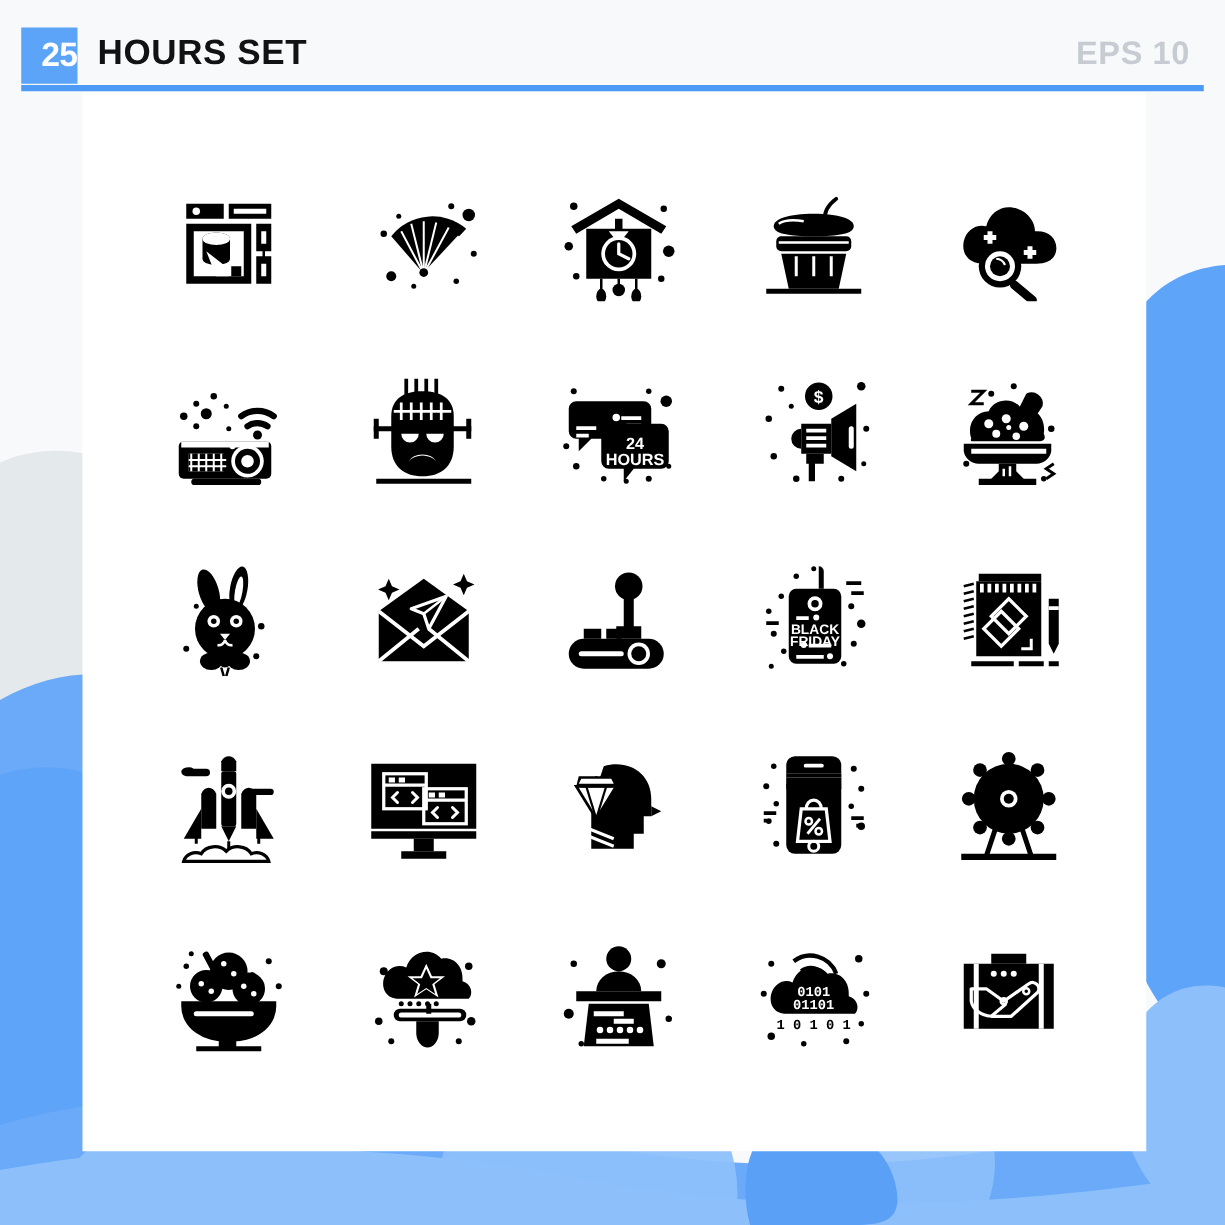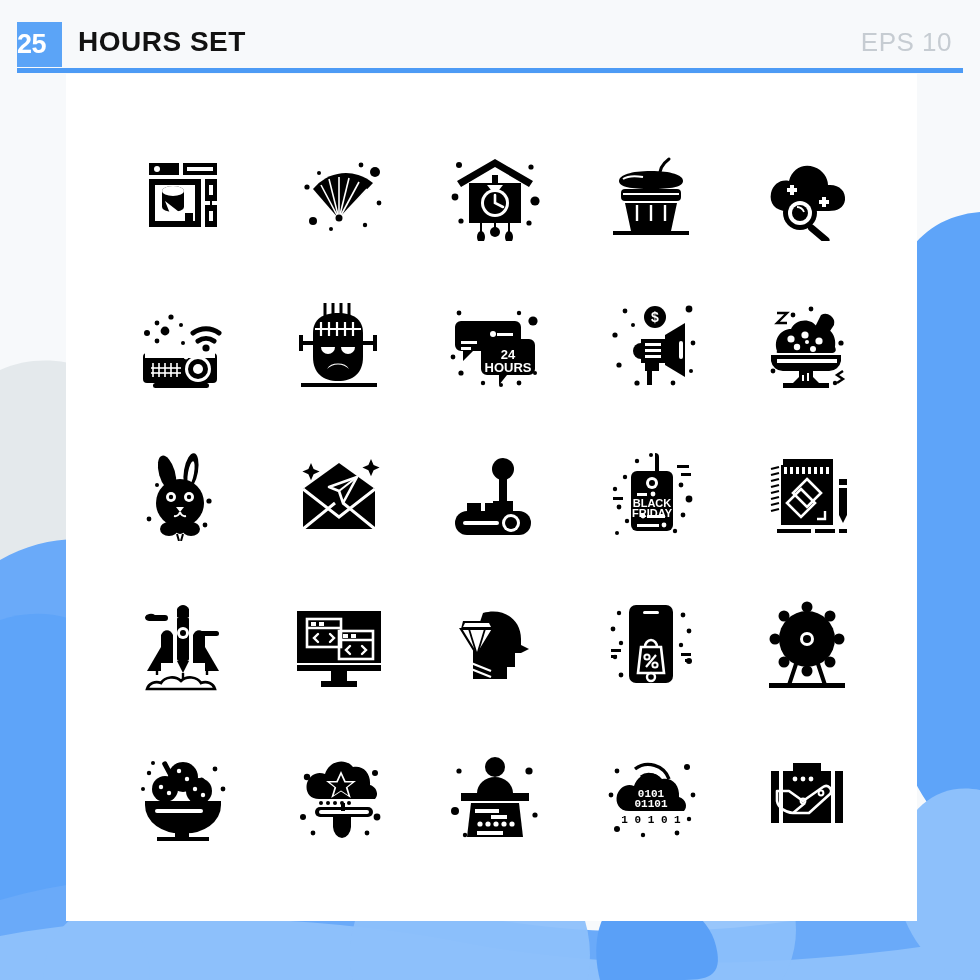--- a/index.html
+++ b/index.html
@@ -15,31 +15,31 @@
   .bg-layer{position:absolute;inset:0;z-index:0;}
   .bg-layer svg{display:block;width:980px;height:980px;}
 
   
   .header{
     position:absolute;left:0;top:0;width:980px;height:72px;z-index:5;
   }
   .badge{
     position:absolute;left:17px;top:22px;width:45px;height:45px;
     background:#5ba4f7;color:#ffffff;
-    font-size:27px;font-weight:bold;line-height:45px;text-align:left;
+    font-size:27px;font-weight:bold;line-height:45px;text-align:right;
     letter-spacing:-0.5px;
   }
   .title{
     position:absolute;left:78px;top:26px;
     font-size:28px;font-weight:bold;color:#121212;
     letter-spacing:0.5px;
   }
   .eps{
     position:absolute;right:28px;top:27px;
-    font-size:26px;font-weight:normal;color:#c6ccd2;
+    font-size:26px;font-weight:bold;color:#c6ccd2;
     letter-spacing:0.5px;
     margin-left:20px;
   }
   .rule{
     position:absolute;left:17px;top:68px;width:946px;height:5px;
     background:#4d9bf5;
   }
 
   
   .panel{

